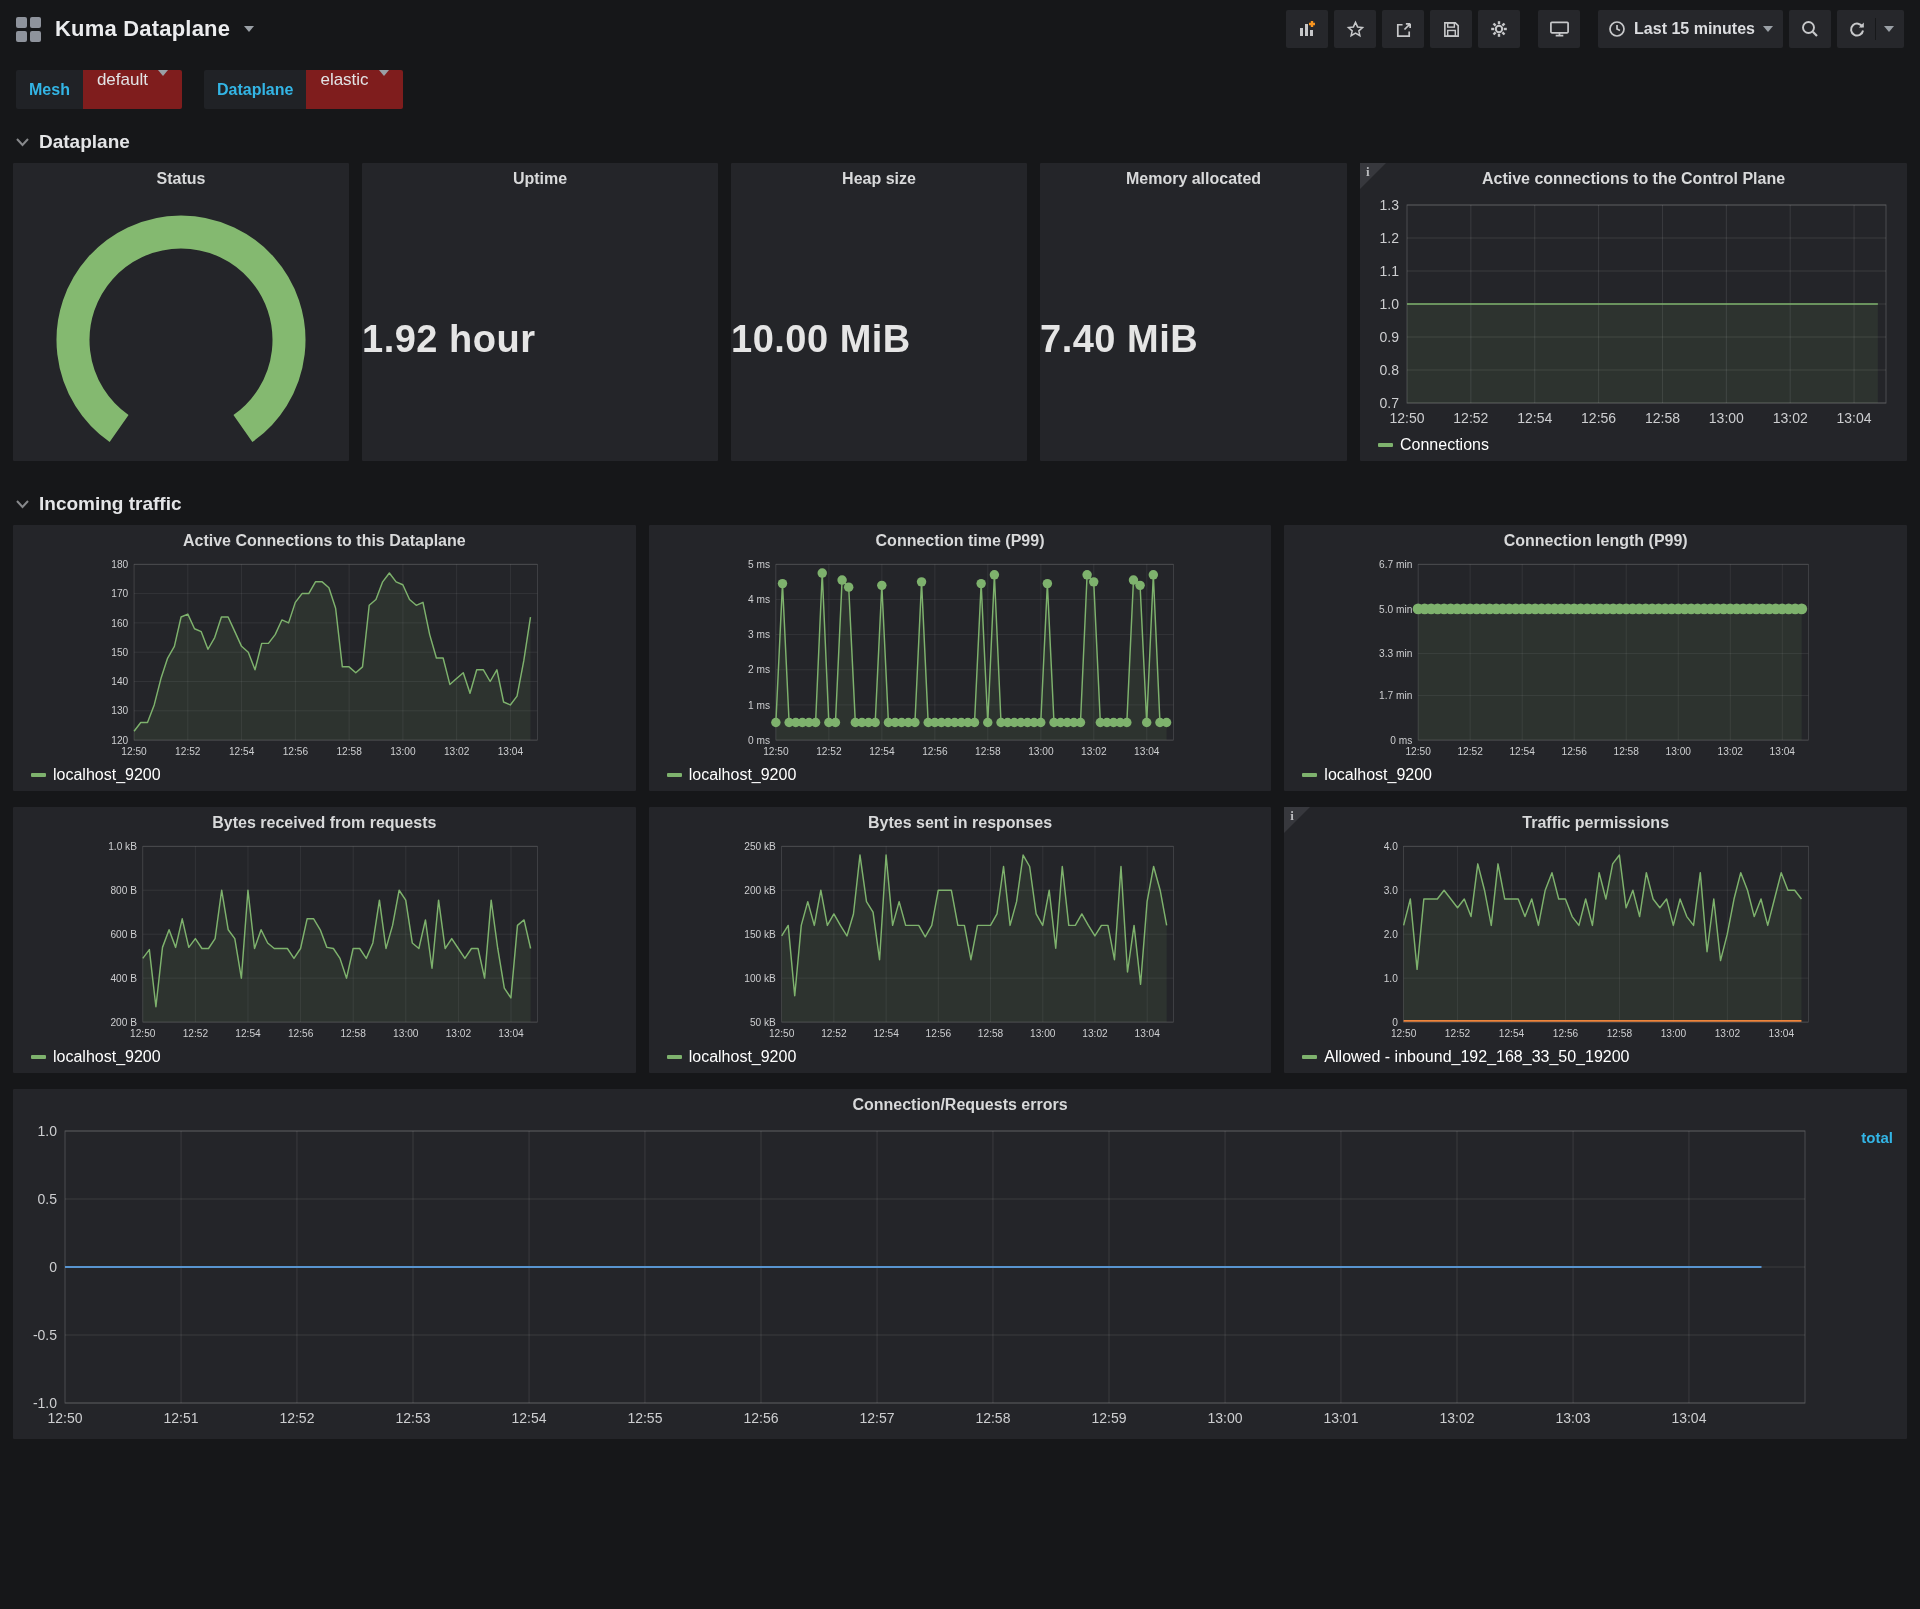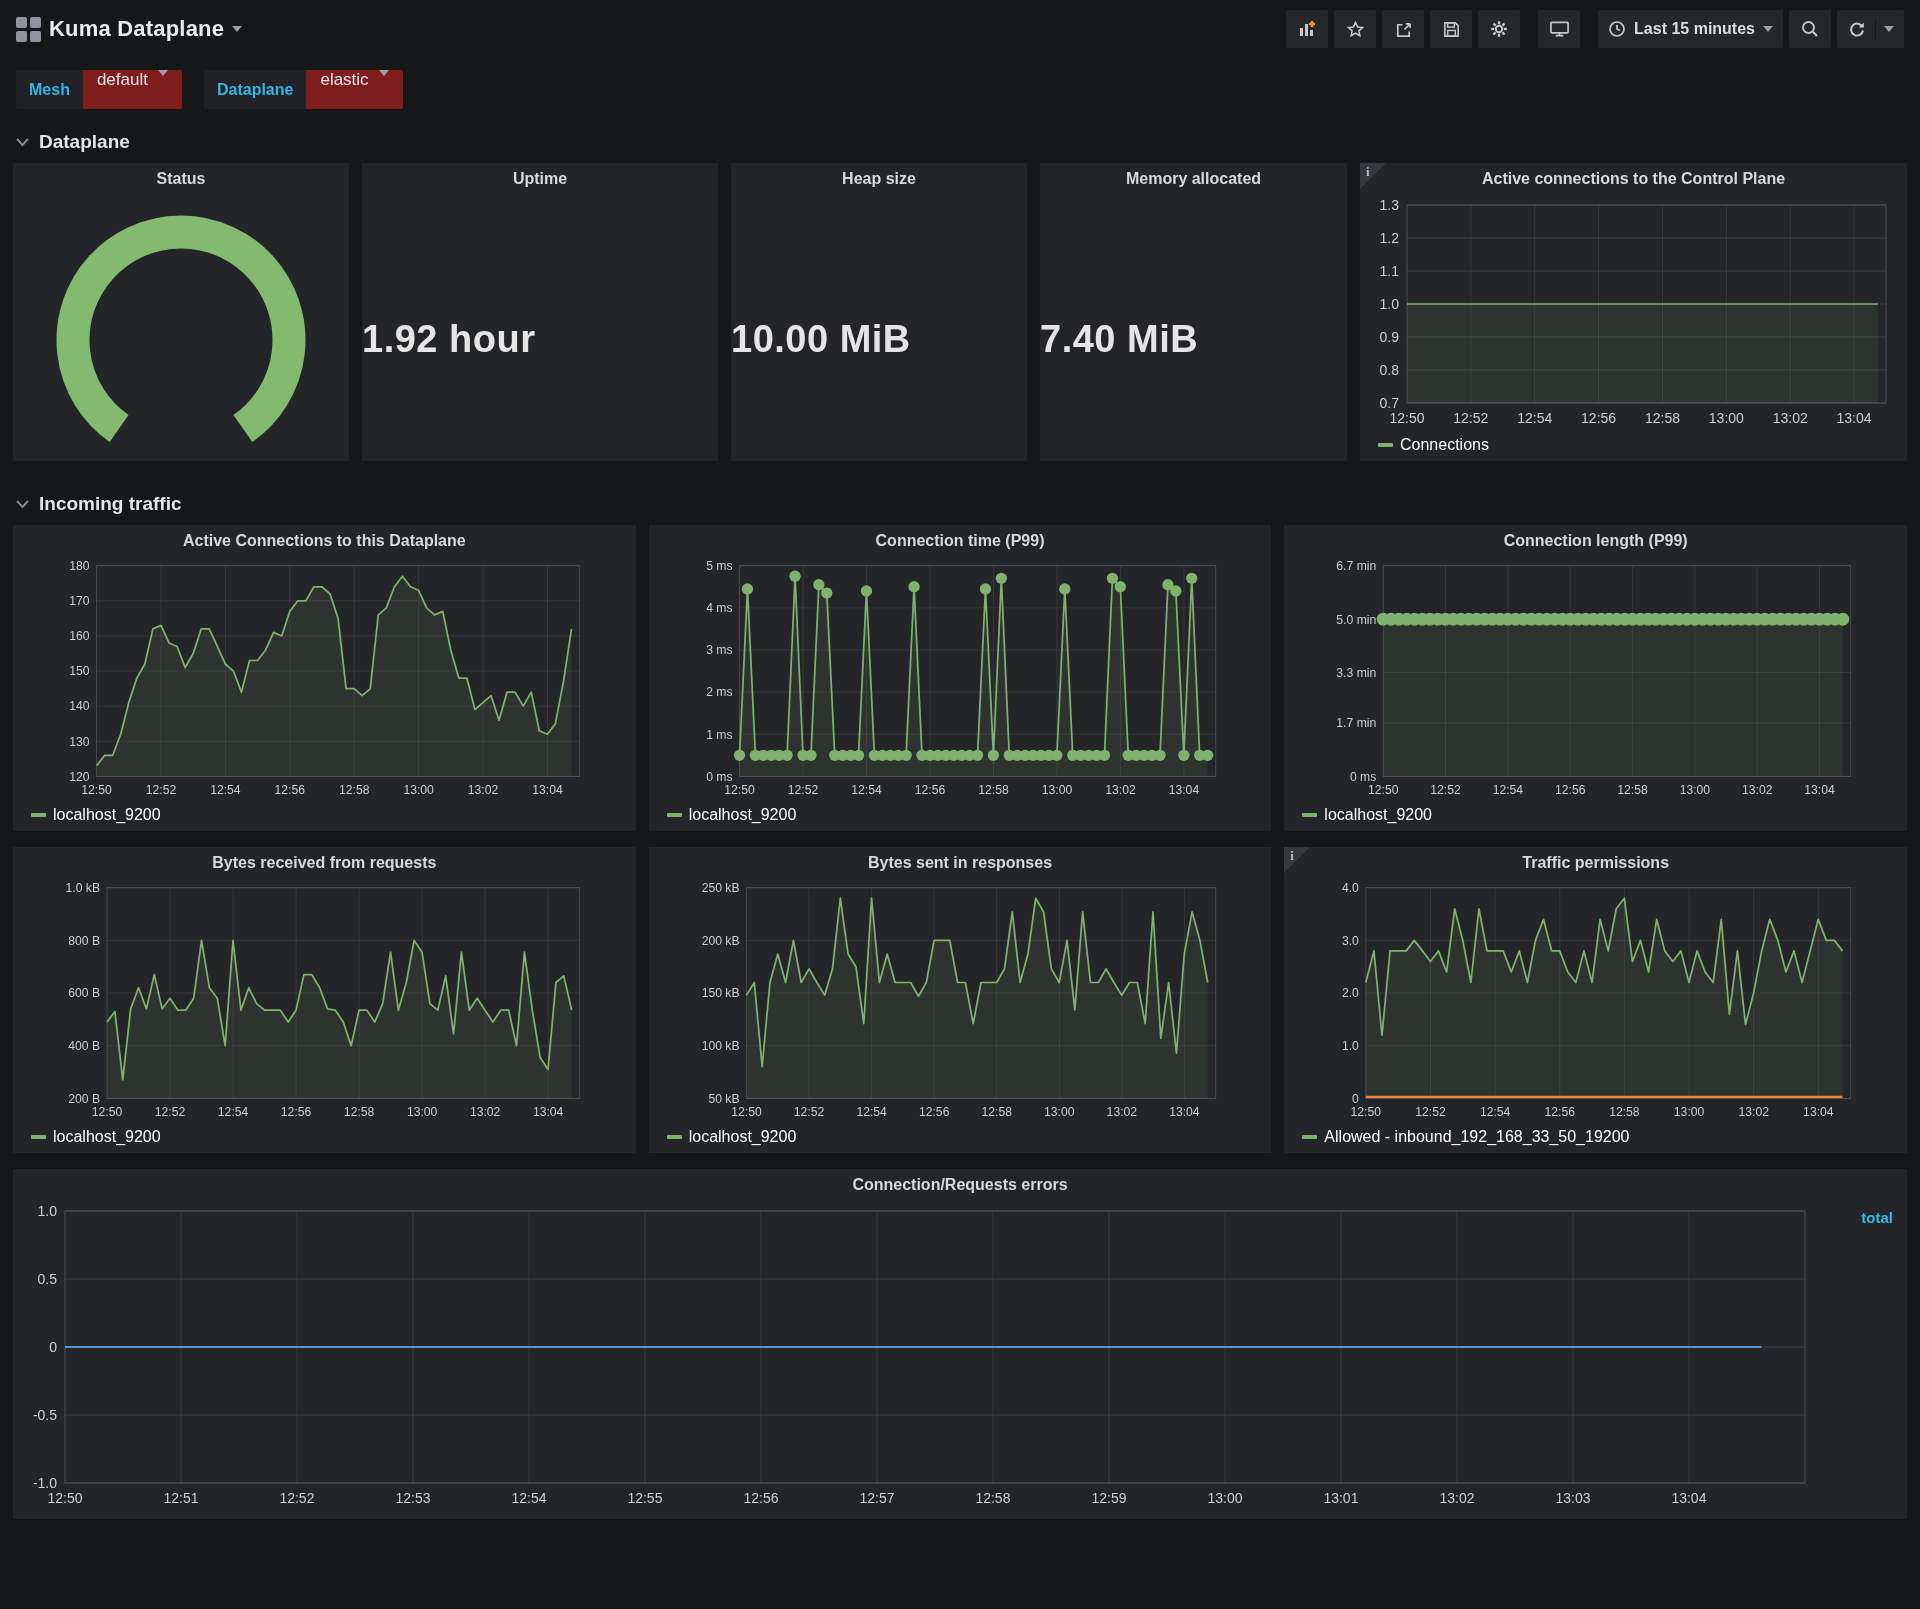--- a/index.html
+++ b/index.html
@@ -1,21 +1,21 @@
 <!DOCTYPE html>
 <html><head>
 <meta charset="utf-8">
 <style>
   html,body{margin:0;padding:0;background:#101113;}
   .dashboard{width:1920px;height:1609px;background:#161719;position:relative;
     font-family:"Liberation Sans",sans-serif;color:#d8d9da;overflow:hidden;}
 
   
   .navbar{height:58px;display:flex;align-items:center;justify-content:space-between;padding:0 16px;}
-  .nav-left{display:flex;align-items:center;gap:8px;}
+  .nav-left{display:flex;align-items:center;gap:14px;}
   .logo-grid{display:grid;grid-template-columns:11px 11px;grid-template-rows:11px 11px;gap:3px;cursor:pointer;}
   .logo-grid i{background:#8e939c;border-radius:2px;}
   .dash-title{font-size:22px;font-weight:bold;color:#ebecee;letter-spacing:.2px;}
   .caret{display:inline-block;width:0;height:0;border-left:5px solid transparent;border-right:5px solid transparent;border-top:6px solid #9aa0a6;}
   .nav-right{display:flex;align-items:center;gap:6px;}
   .nav-btn{height:38px;min-width:42px;padding:0 10px;background:#26272b;border-radius:2px;display:flex;align-items:center;justify-content:center;gap:8px;cursor:pointer;border:none;color:#c7c8ca;font-family:"Liberation Sans",sans-serif;}
   .nav-btn svg{display:block;}
   .btn-gap{width:6px;}
   .tp-label{font-size:16px;font-weight:bold;color:#dcdde0;}
   .split{border-left:1px solid #17181a;}
@@ -27,21 +27,21 @@
   .var-value{background:#7f1d1d;color:#e2e3e5;font-size:17px;display:flex;align-items:flex-start;gap:10px;padding:0 14px;}
 
   
   .section-header{display:flex;align-items:center;gap:10px;padding:16px 16px 10px;font-size:19px;font-weight:bold;color:#e4e5e7;cursor:pointer;}
   .section-header svg{opacity:.7;}
 
   
   .row{display:flex;gap:13px;padding:0 13px;margin-bottom:16px;}
   .panel{background:#242529;position:relative;border-radius:1px;}
   .row1 .panel{height:298px;}
-  .row23 .panel{height:306px;flex:1 1 0;}
+  .row23 .panel{height:266px;flex:1 1 0;}
   .row4 .panel{height:350px;flex:1 1 0;}
   .p-status{width:336px;} .p-uptime{width:356px;} .p-heap{width:296px;} .p-memory{width:307px;} .p-cp{flex:1 1 0;}
   .panel-title{height:32px;display:flex;align-items:center;justify-content:center;font-size:16px;font-weight:bold;color:#d8d9da;cursor:pointer;}
   .stat-value{position:absolute;top:52%;left:0;right:0;text-align:left;font-size:38px;font-weight:bold;color:#e5e5e5;letter-spacing:.5px;}
   .chart{position:absolute;top:32px;left:6px;right:8px;bottom:32px;cursor:crosshair;}
   .chart-tall{bottom:10px;}
   .legend{position:absolute;bottom:7px;left:18px;display:flex;align-items:center;gap:7px;font-size:16px;color:#ffffff;cursor:pointer;}
   .swatch{width:15px;height:4px;border-radius:1px;background:#7EB26D;}
   .legend-right{position:absolute;top:40px;right:14px;font-size:15px;font-weight:bold;color:#33b5e5;cursor:pointer;}
   .info-corner{position:absolute;top:0;left:0;width:0;height:0;border-top:26px solid #37383d;border-right:26px solid transparent;}

